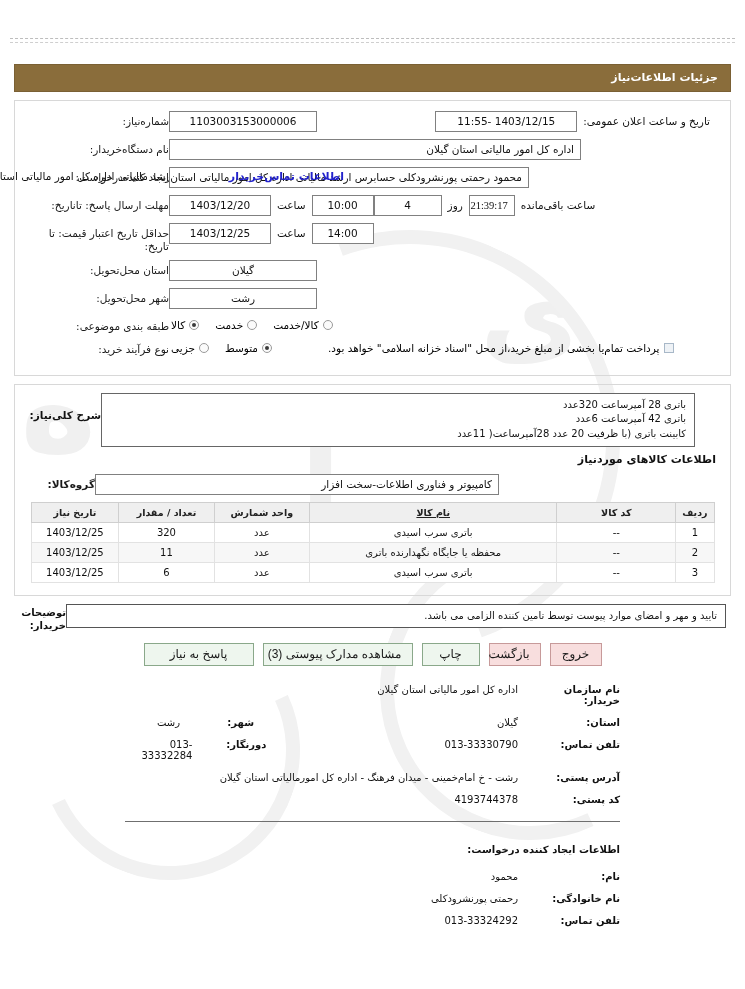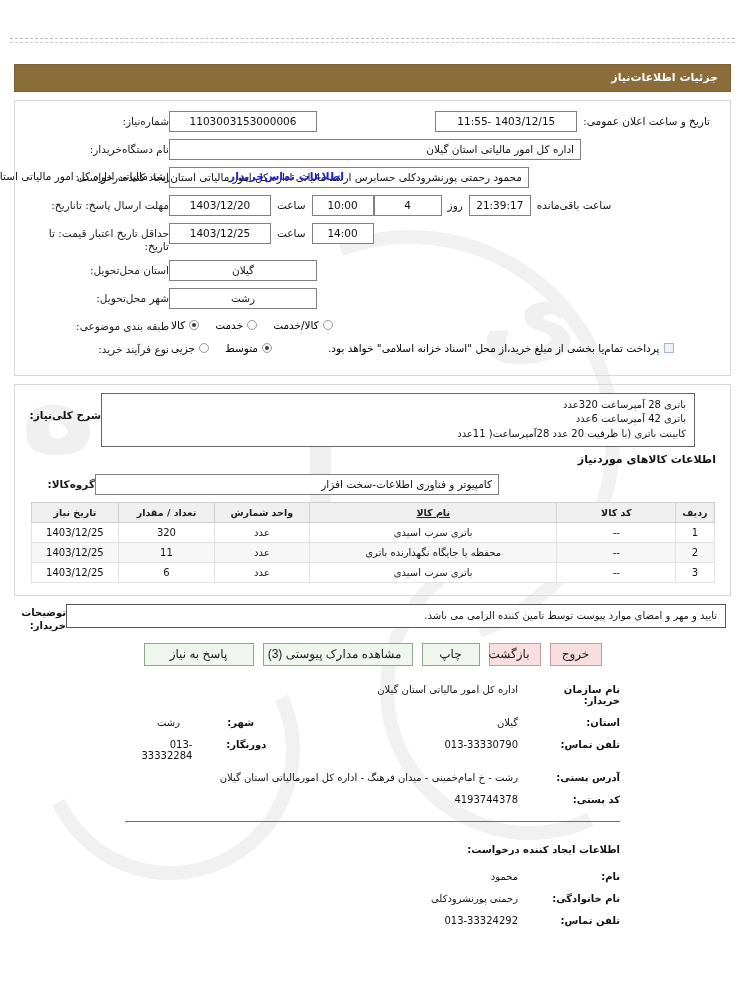--- a/index.html
+++ b/index.html
@@ -113,21 +113,21 @@
   .spacer { flex: 1 1 auto; }
 
   
   .w-need   { width: 148px; }
   .w-date   { width: 142px; }
   .w-org    { width: 412px; }
   .w-creator{ width: 360px; }
   .w-dt     { width: 102px; }
   .w-time   { width: 62px; }
   .w-days   { width: 68px; }
-  .w-rem    { width: 62px; }
+  .w-rem    { width: 46px; font-family: Liberation Serif, serif; }
   .w-prov   { width: 148px; }
   .w-group  { width: 404px; }
 
   
   .creator-wrap { position: relative; }
   .creator-link {
     position: absolute;
     right: 372px;
     top: 3px;
     color: #2222cc;

